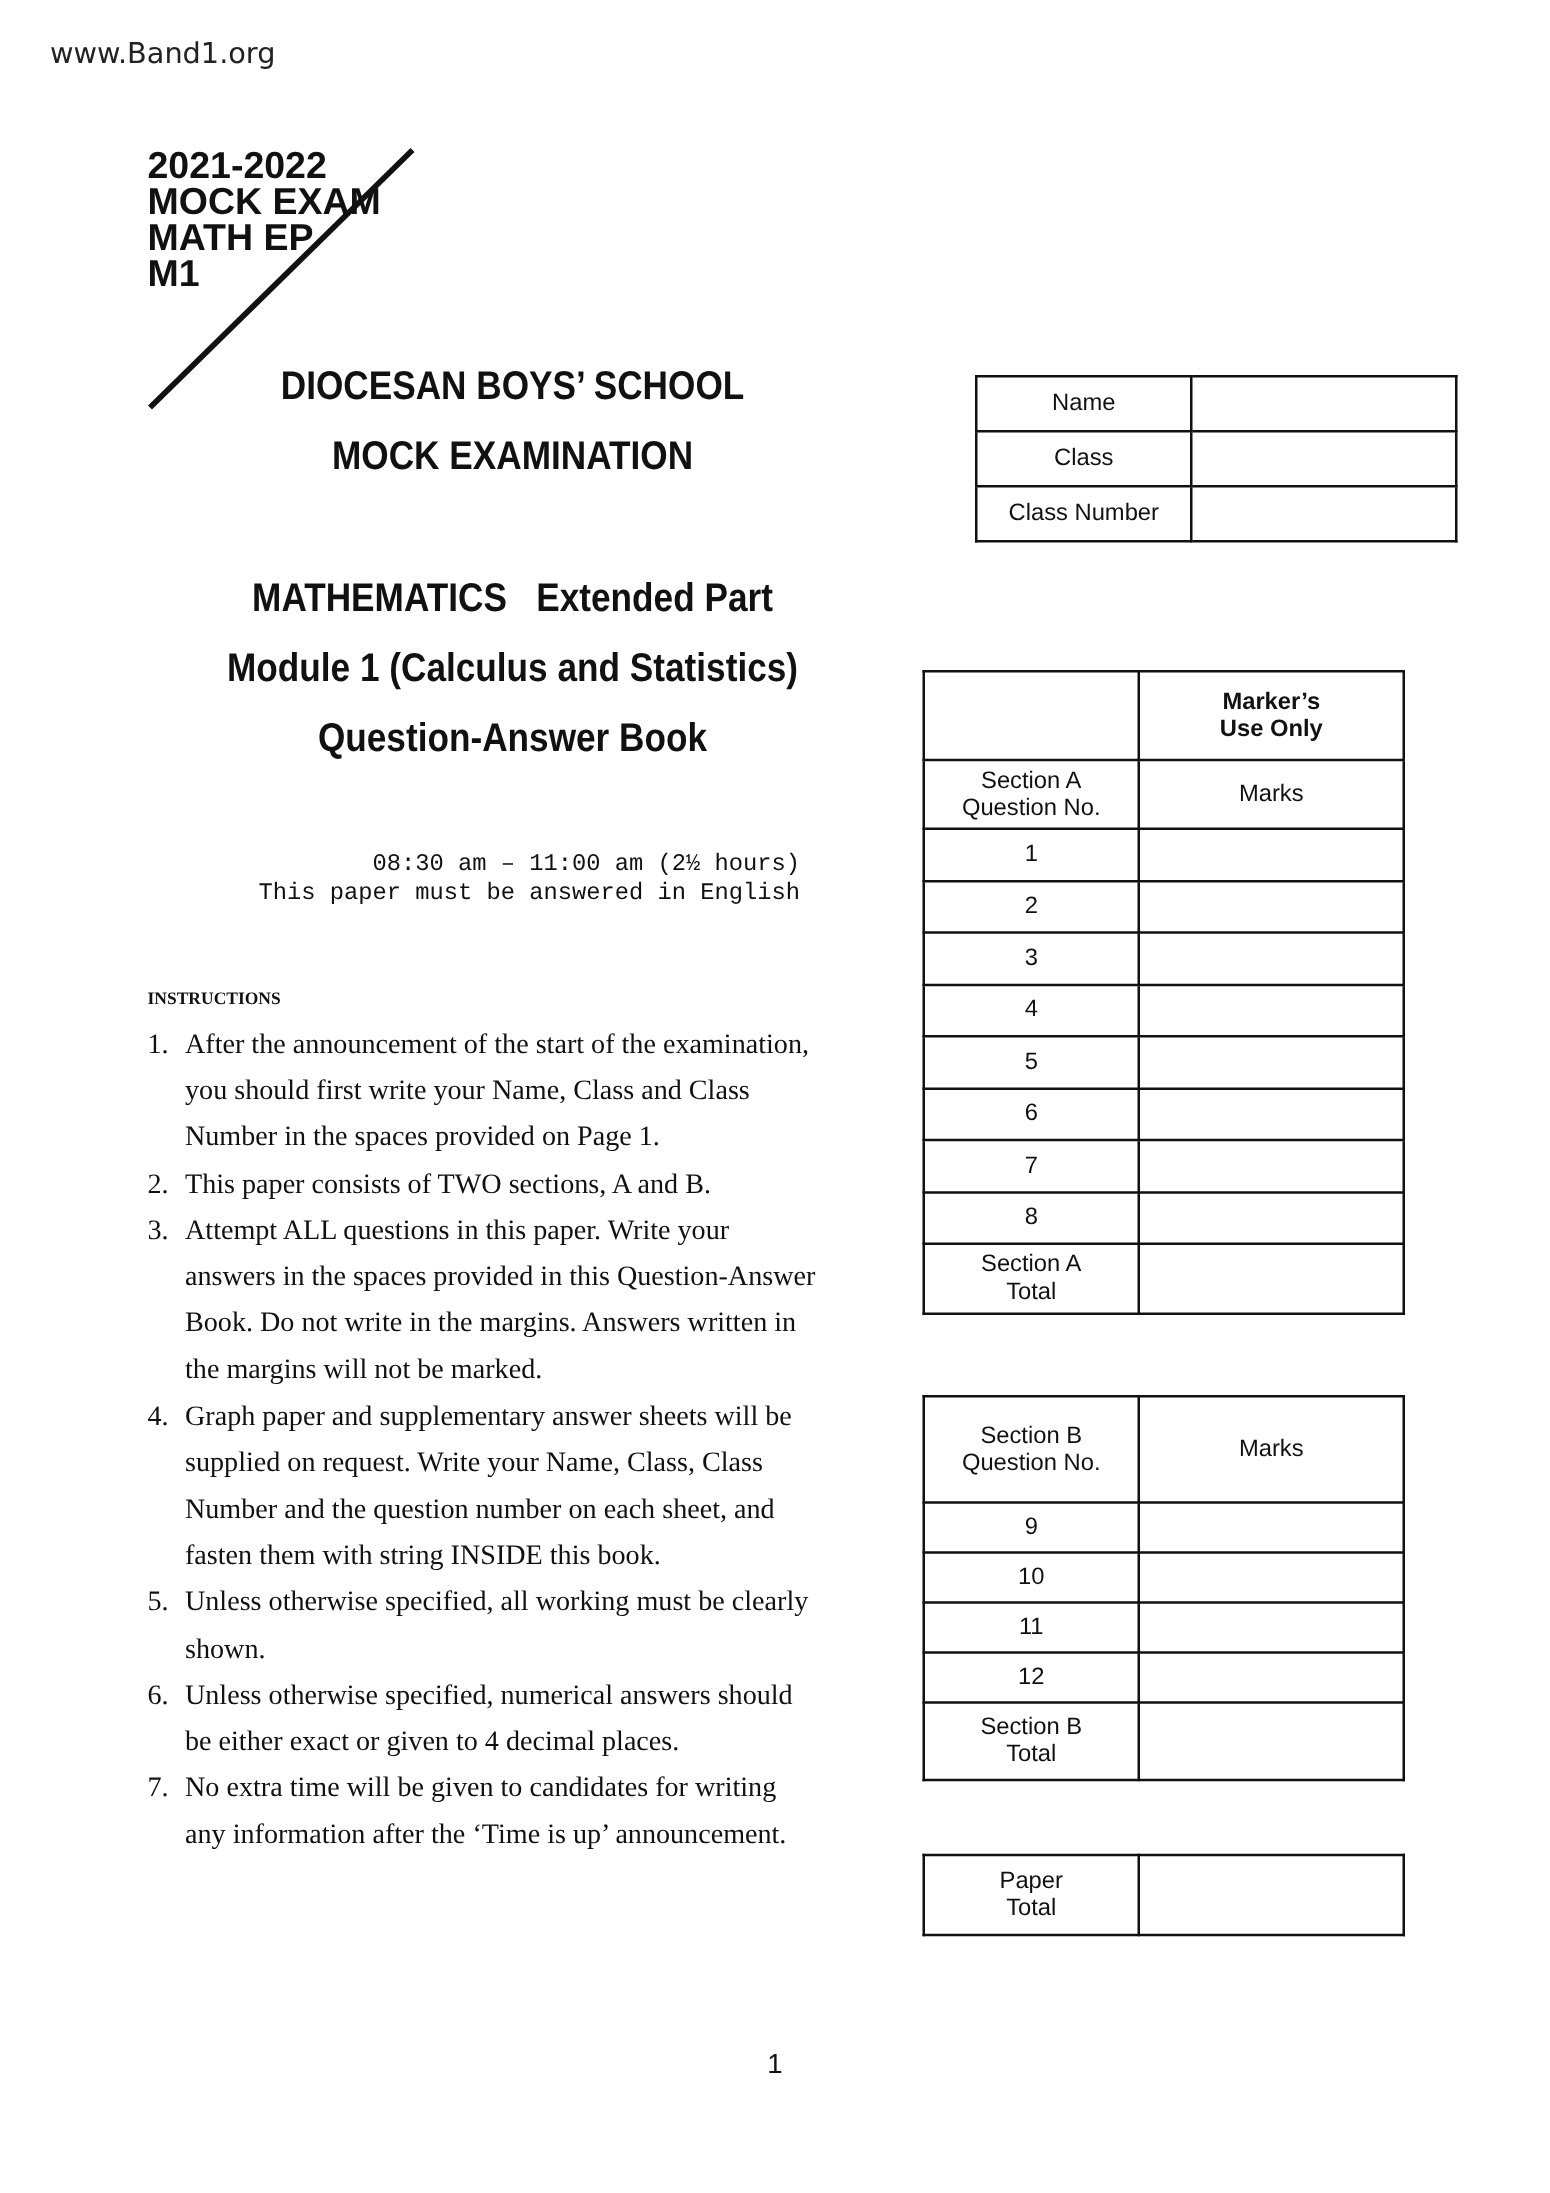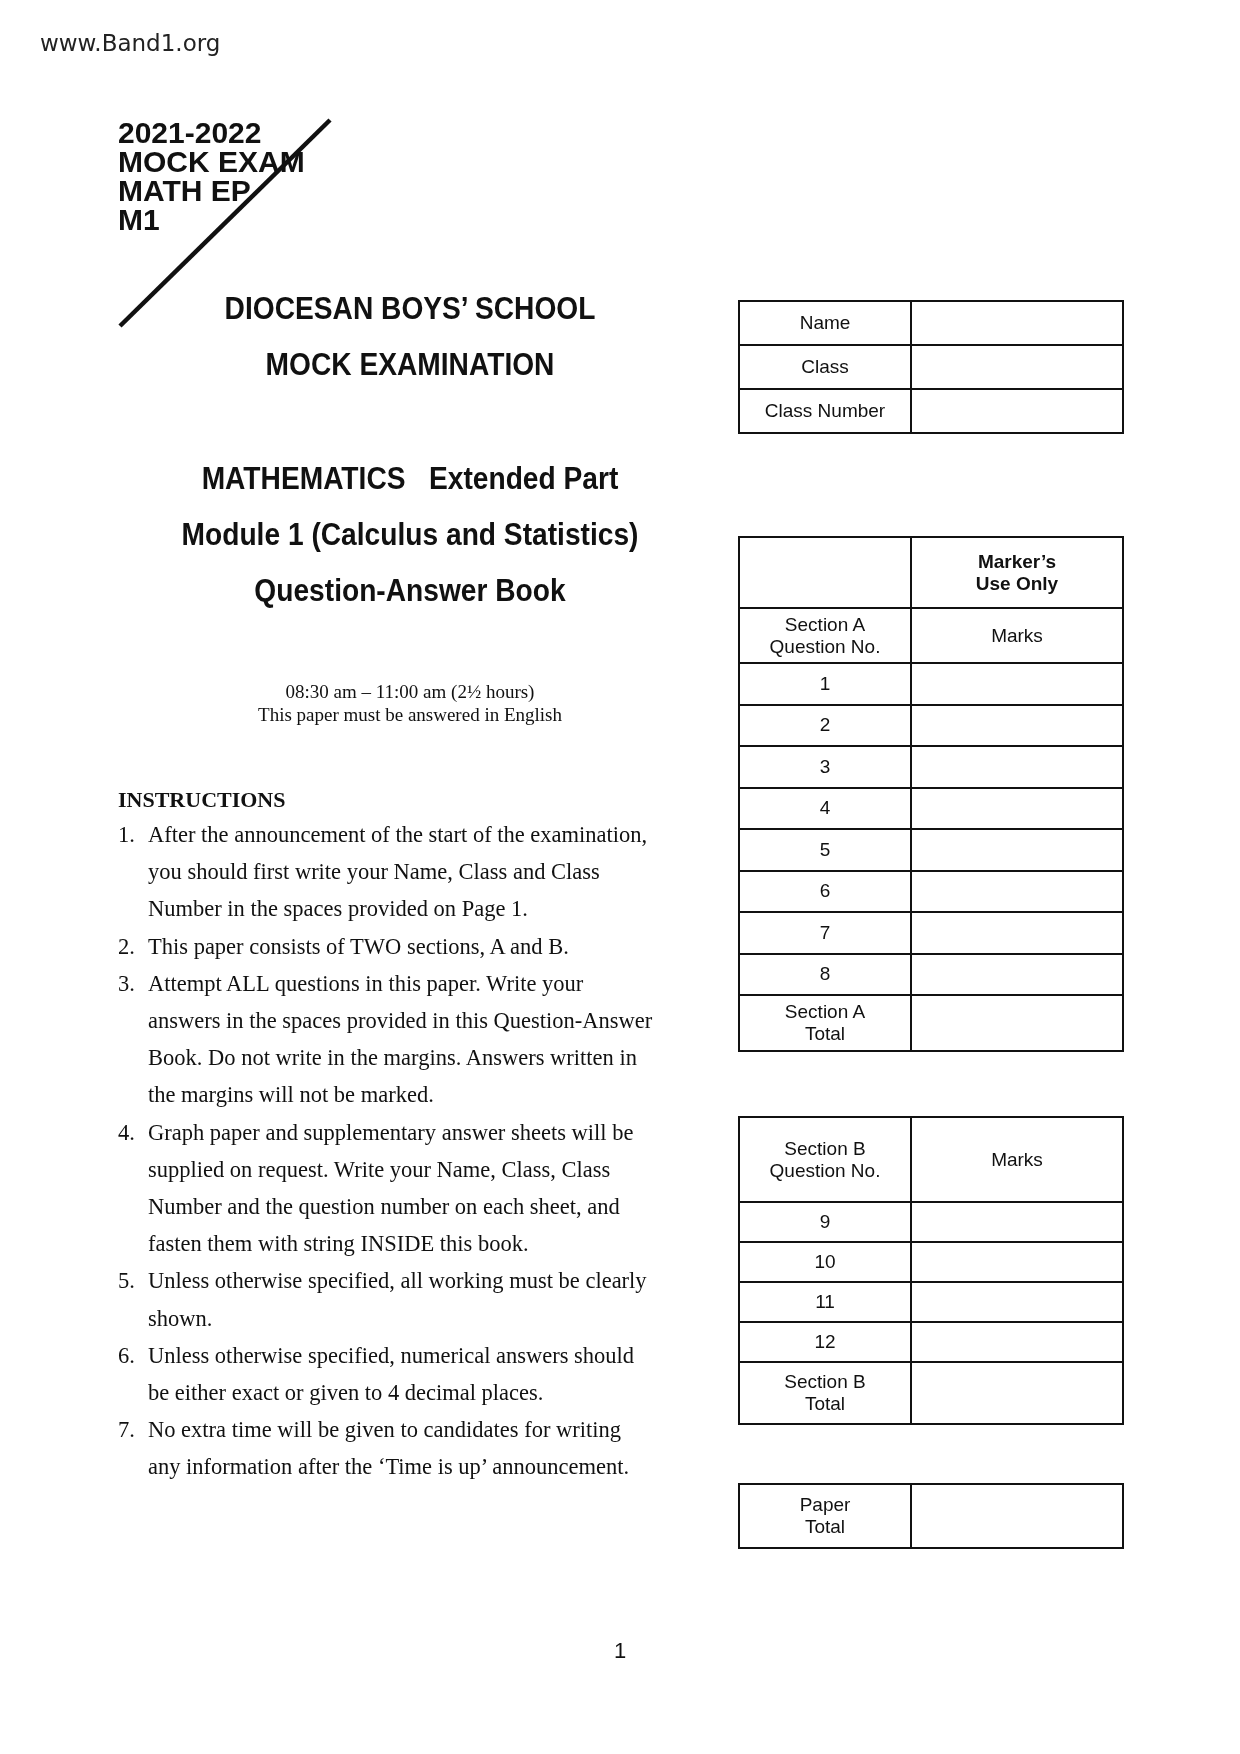--- a/index.html
+++ b/index.html
@@ -8,23 +8,23 @@
   .watermark { left: 40px; top: 30px; font-family: "DejaVu Sans", sans-serif; font-size: 23px; color: #222; }
   .code-block { left: 118px; top: 118px; font-family: "Liberation Sans", sans-serif; font-weight: bold; font-size: 30px; line-height: 29px; color: #111; }
   .code-block div { white-space: nowrap; }
   .slash { left: 0; top: 0; width: 1240px; height: 400px; pointer-events: none; }
   .title { font-family: "Liberation Sans", sans-serif; font-weight: bold; color: #111; text-align: center; white-space: nowrap; transform: scaleX(0.88); transform-origin: center; }
   .t-school { left: 180px; width: 460px; top: 290px; font-size: 32px; }
   .t-mock { left: 180px; width: 460px; top: 346px; font-size: 32px; }
   .t-math { left: 150px; width: 520px; top: 460px; font-size: 32px; }
   .t-module { left: 150px; width: 520px; top: 516px; font-size: 32px; }
   .t-qab { left: 150px; width: 520px; top: 572px; font-size: 32px; }
-  .timing { left: 180px; width: 460px; top: 680px; font-family: Liberation Serif, serif; font-size: 19px; line-height: 23px; text-align: center; color: #111; }
+  .timing { left: 180px; width: 460px; top: 680px; font-family: Liberation Mono, monospace; font-size: 19px; line-height: 23px; text-align: right; color: #111; }
   .instructions { left: 118px; top: 788px; width: 620px; font-family: "Liberation Serif", serif; color: #111; }
-  .instructions .heading { font-weight: bold; font-size: 22px; line-height: 24px; margin-bottom: 4px; }
+  .instructions .heading { font-weight: bold; font-size: 14px; line-height: 24px; margin-bottom: 4px; }
   .instructions ol { list-style: none; margin: 0; padding: 0; }
   .instructions li { display: flex; font-size: 22.5px; line-height: 37.2px; }
   .instructions li .num { width: 30px; flex: none; }
   .instructions li .txt { flex: 1; }
   .instructions li .txt span { display: block; white-space: nowrap; }
   table.box { position: absolute; border-collapse: collapse; font-family: "Liberation Sans", sans-serif; font-size: 19px; color: #111; }
   table.box td { border: 2.5px solid #111; text-align: center; vertical-align: middle; padding: 0; line-height: 22px; }
   table.box td.c1 { width: 170px; }
   table.box td.c2 { width: 210px; }
   .bold { font-weight: bold; }
@@ -109,21 +109,21 @@
       <li>
         <span class="num">7.</span>
         <span class="txt">
           <span>No extra time will be given to candidates for writing</span>
           <span>any information after the ‘Time is up’ announcement.</span>
         </span>
       </li>
     </ol>
 </div>
 
-<table class="box" style="left:738px; top:300px;">
+<table class="box" style="left:780px; top:300px;">
   <tbody id="cand-body">
       <tr style="height: 44px;">
         <td class="c1">Name</td>
         <td class="c2"></td>
       </tr>
       <tr style="height: 44px;">
         <td class="c1">Class</td>
         <td class="c2"></td>
       </tr>
       <tr style="height: 44px;">

